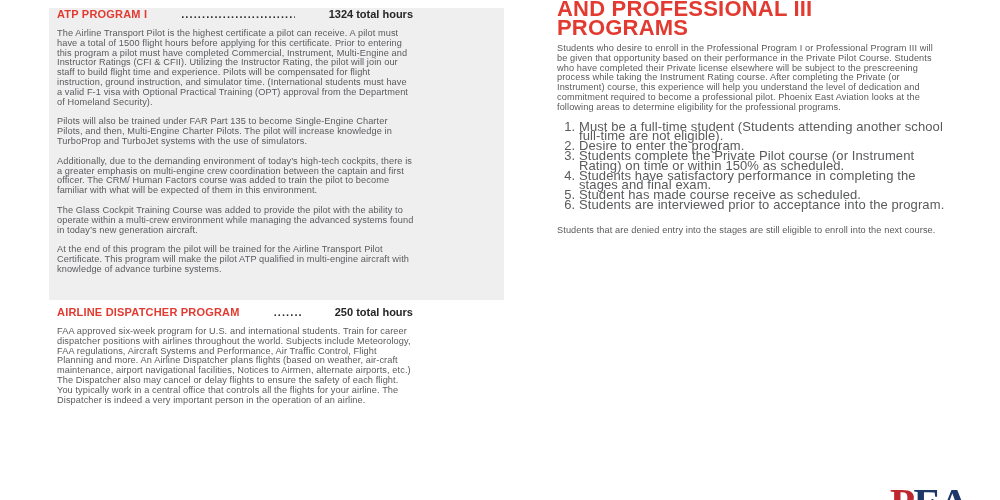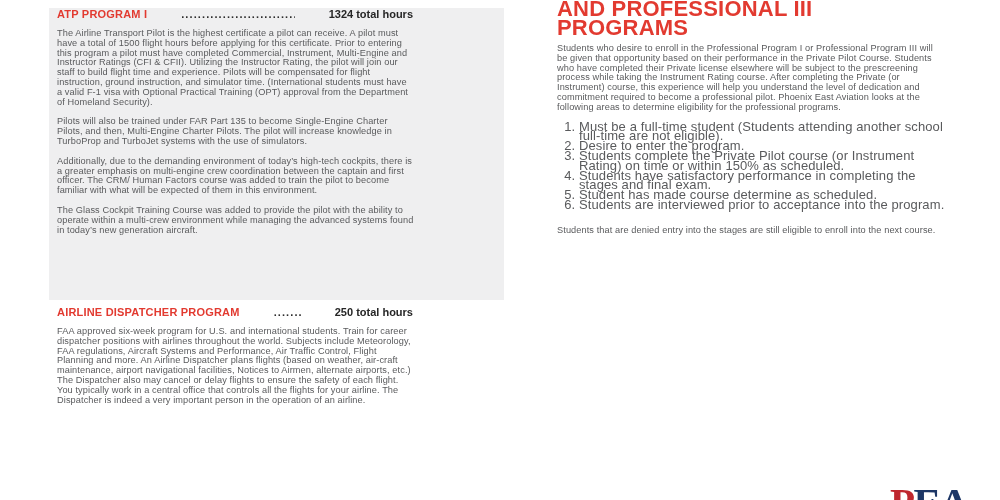--- a/index.html
+++ b/index.html
@@ -92,40 +92,41 @@
   <div class="left-block atp-block">
     <div class="prog-heading">
       <span class="prog-title">ATP PROGRAM I</span>
       <span class="leader">........................................................................................................................................</span>
       <span class="prog-hours">1324 total hours</span>
     </div>
     <p class="body-para">The Airline Transport Pilot is the highest certificate a pilot can receive. A pilot must have a total of 1500 flight hours before applying for this certificate. Prior to entering this program a pilot must have completed Commercial, Instrument, Multi-Engine and Instructor Ratings (CFI &amp; CFII). Utilizing the Instructor Rating, the pilot will join our staff to build flight time and experience. Pilots will be compensated for flight instruction, ground instruction, and simulator time. (International students must have a valid F-1 visa with Optional Practical Training (OPT) approval from the Department of Homeland Security).</p>
     <p class="body-para">Pilots will also be trained under FAR Part 135 to become Single-Engine Charter Pilots, and then, Multi-Engine Charter Pilots. The pilot will increase knowledge in TurboProp and TurboJet systems with the use of simulators.</p>
     <p class="body-para">Additionally, due to the demanding environment of today’s high-tech cockpits, there is a greater emphasis on multi-engine crew coordination between the captain and first officer. The CRM/ Human Factors course was added to train the pilot to become familiar with what will be expected of them in this environment.</p>
     <p class="body-para">The Glass Cockpit Training Course was added to provide the pilot with the ability to operate within a multi-crew environment while managing the advanced systems found in today’s new generation aircraft.</p>
+    <p class="body-para">At the end of this program the pilot will be trained for the Airline Transport Pilot Certificate. This program will make the pilot ATP qualified in multi-engine aircraft with knowledge of advance turbine systems.</p>
   </div>
 
   <div class="left-block dispatcher-block">
     <div class="prog-heading">
       <span class="prog-title">AIRLINE DISPATCHER PROGRAM</span>
       <span class="leader">........................................................................................................................................</span>
       <span class="prog-hours">250 total hours</span>
     </div>
     <p class="body-para">FAA approved six-week program for U.S. and international students. Train for career dispatcher positions with airlines throughout the world. Subjects include Meteorology, FAA regulations, Aircraft Systems and Performance, Air Traffic Control, Flight Planning and more. An Airline Dispatcher plans flights (based on weather, air-craft maintenance, airport navigational facilities, Notices to Airmen, alternate airports, etc.) The Dispatcher also may cancel or delay flights to ensure the safety of each flight. You typically work in a central office that controls all the flights for your airline. The Dispatcher is indeed a very important person in the operation of an airline.</p>
   </div>
 
   <div class="right-col">
     <h1 class="section-title">AND PROFESSIONAL III PROGRAMS</h1>
     <p class="body-para">Students who desire to enroll in the Professional Program I or Professional Program III will be given that opportunity based on their performance in the Private Pilot Course. Students who have completed their Private license elsewhere will be subject to the prescreening process while taking the Instrument Rating course. After completing the Private (or Instrument) course, this experience will help you understand the level of dedication and commitment required to become a professional pilot. Phoenix East Aviation looks at the following areas to determine eligibility for the professional programs.</p>
     <ol class="eligibility-list">
       <li>Must be a full-time student (Students attending another school full-time are not eligible).</li>
       <li>Desire to enter the program.</li>
       <li>Students complete the Private Pilot course (or Instrument Rating) on time or within 150% as scheduled.</li>
       <li>Students have satisfactory performance in completing the stages and final exam.</li>
-      <li>Student has made course determine as scheduled.</li>
+      <li>Student has made course receive as scheduled.</li>
       <li>Students are interviewed prior to acceptance into the program.</li>
     </ol>
     <p class="body-para closing-para">Students that are denied entry into the stages are still eligible to enroll into the next course.</p>
   </div>
 
   <div class="pea-logo">
     <span class="logo-p">P</span><span class="logo-e">E</span><span class="logo-a">A</span>
   </div>
 
 </div>

